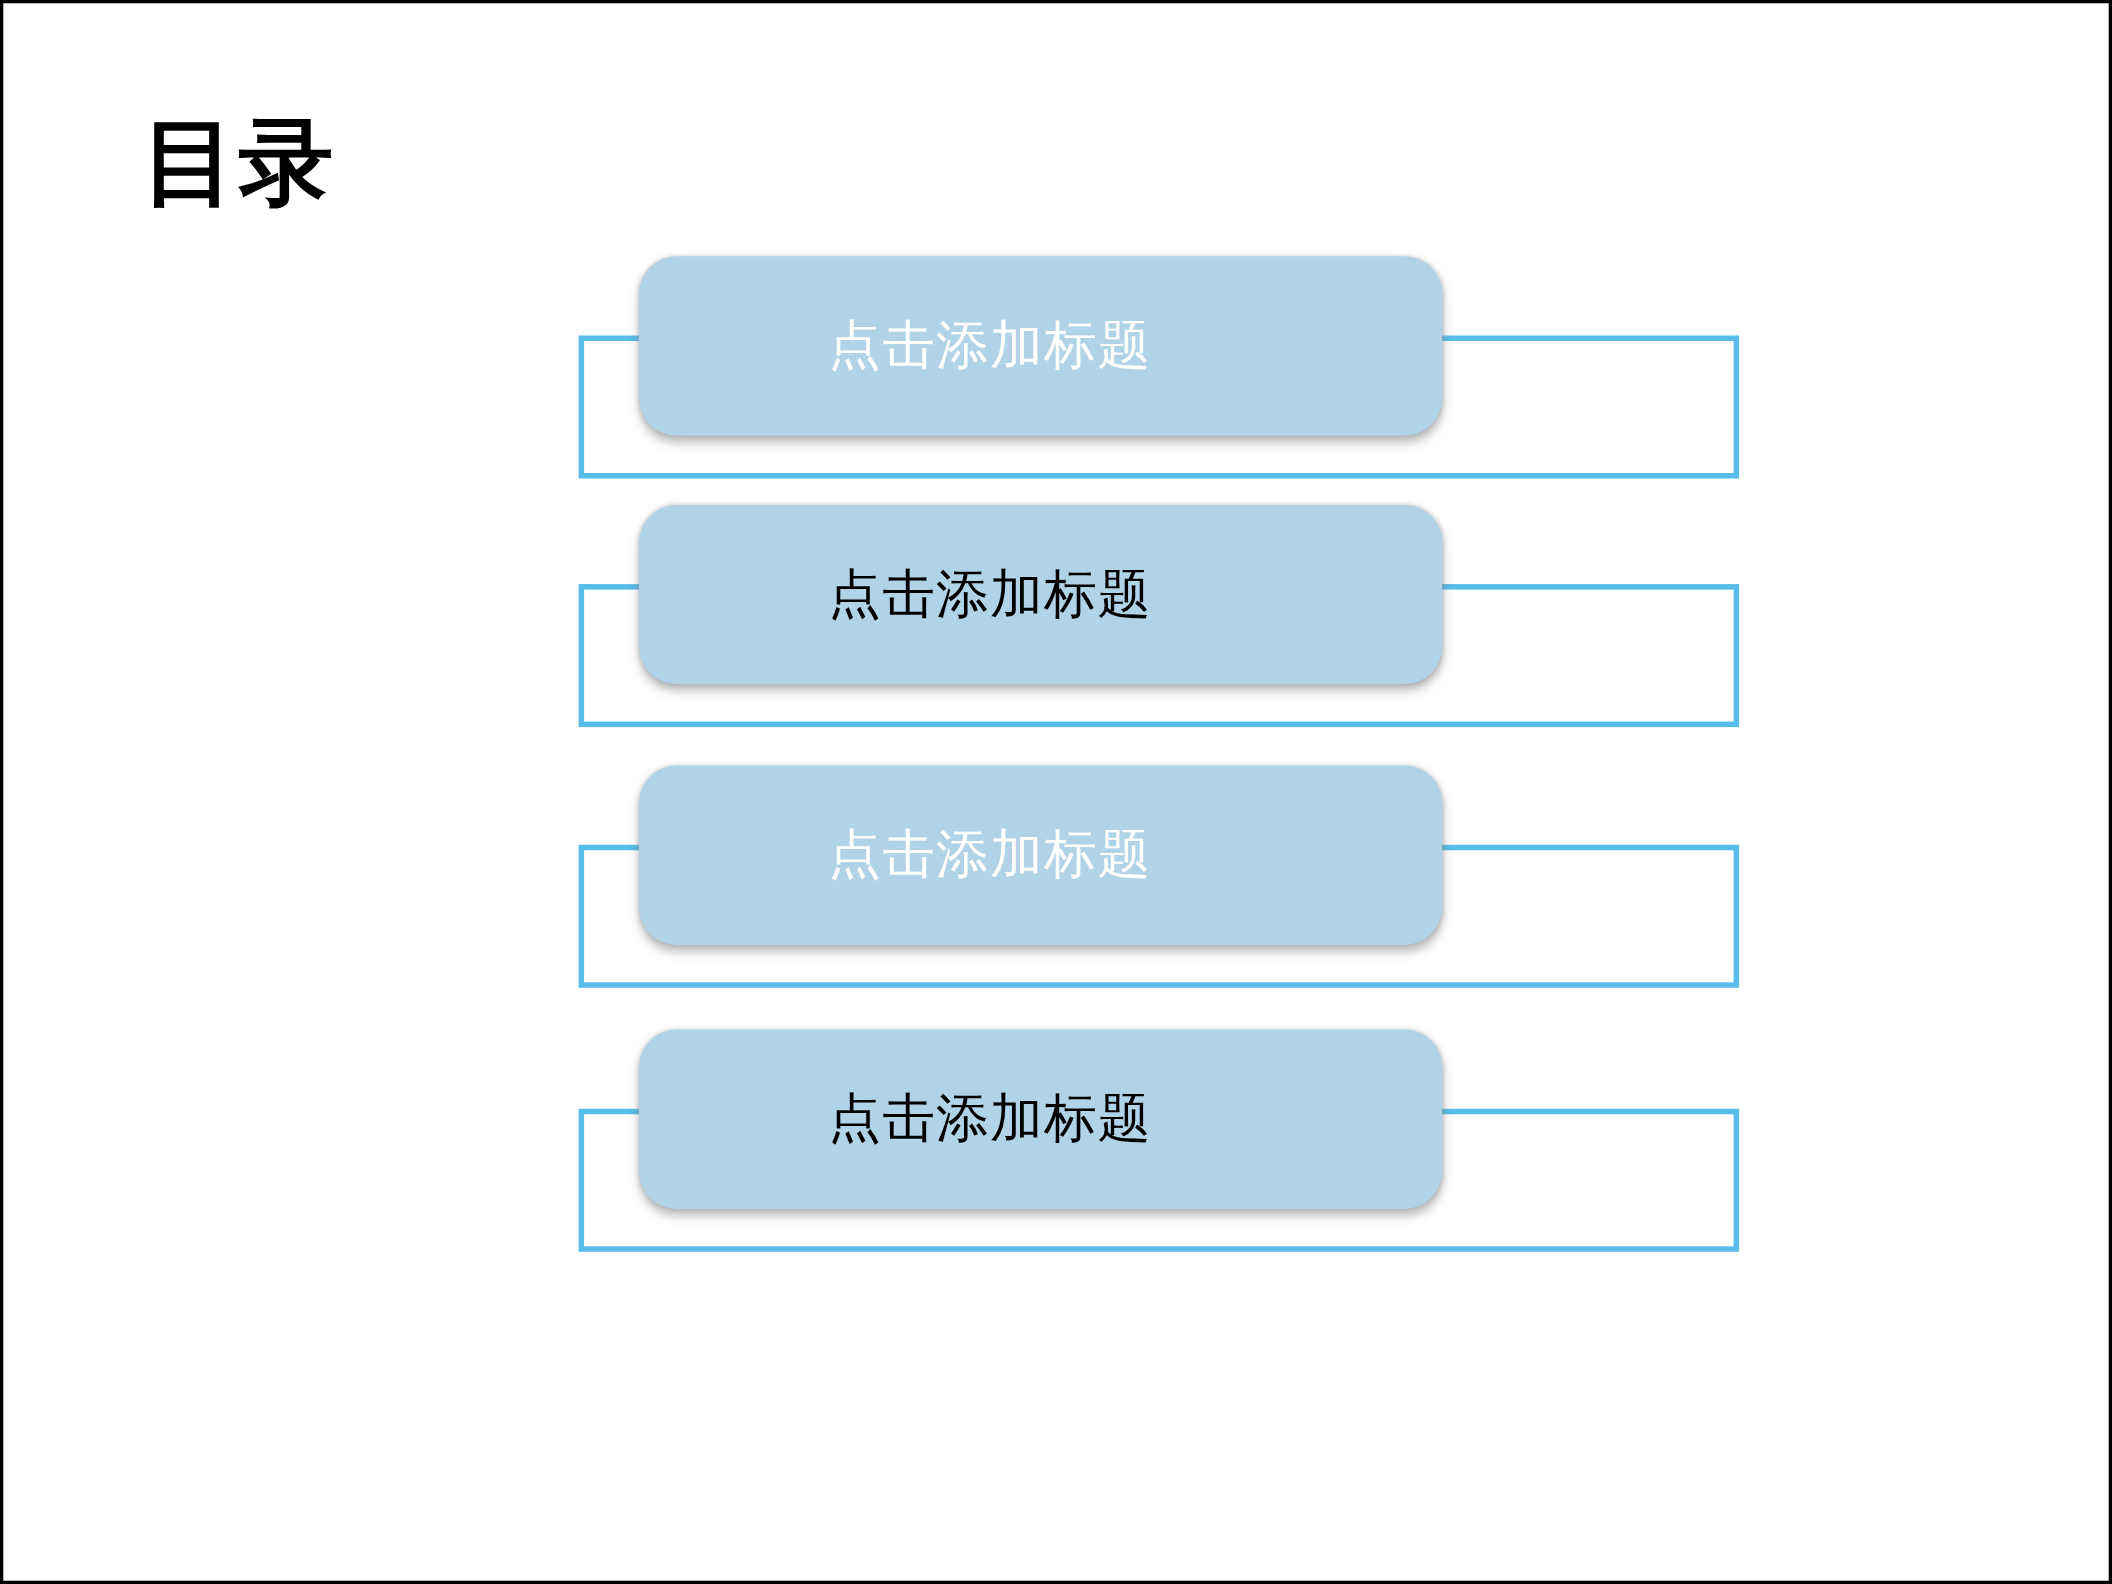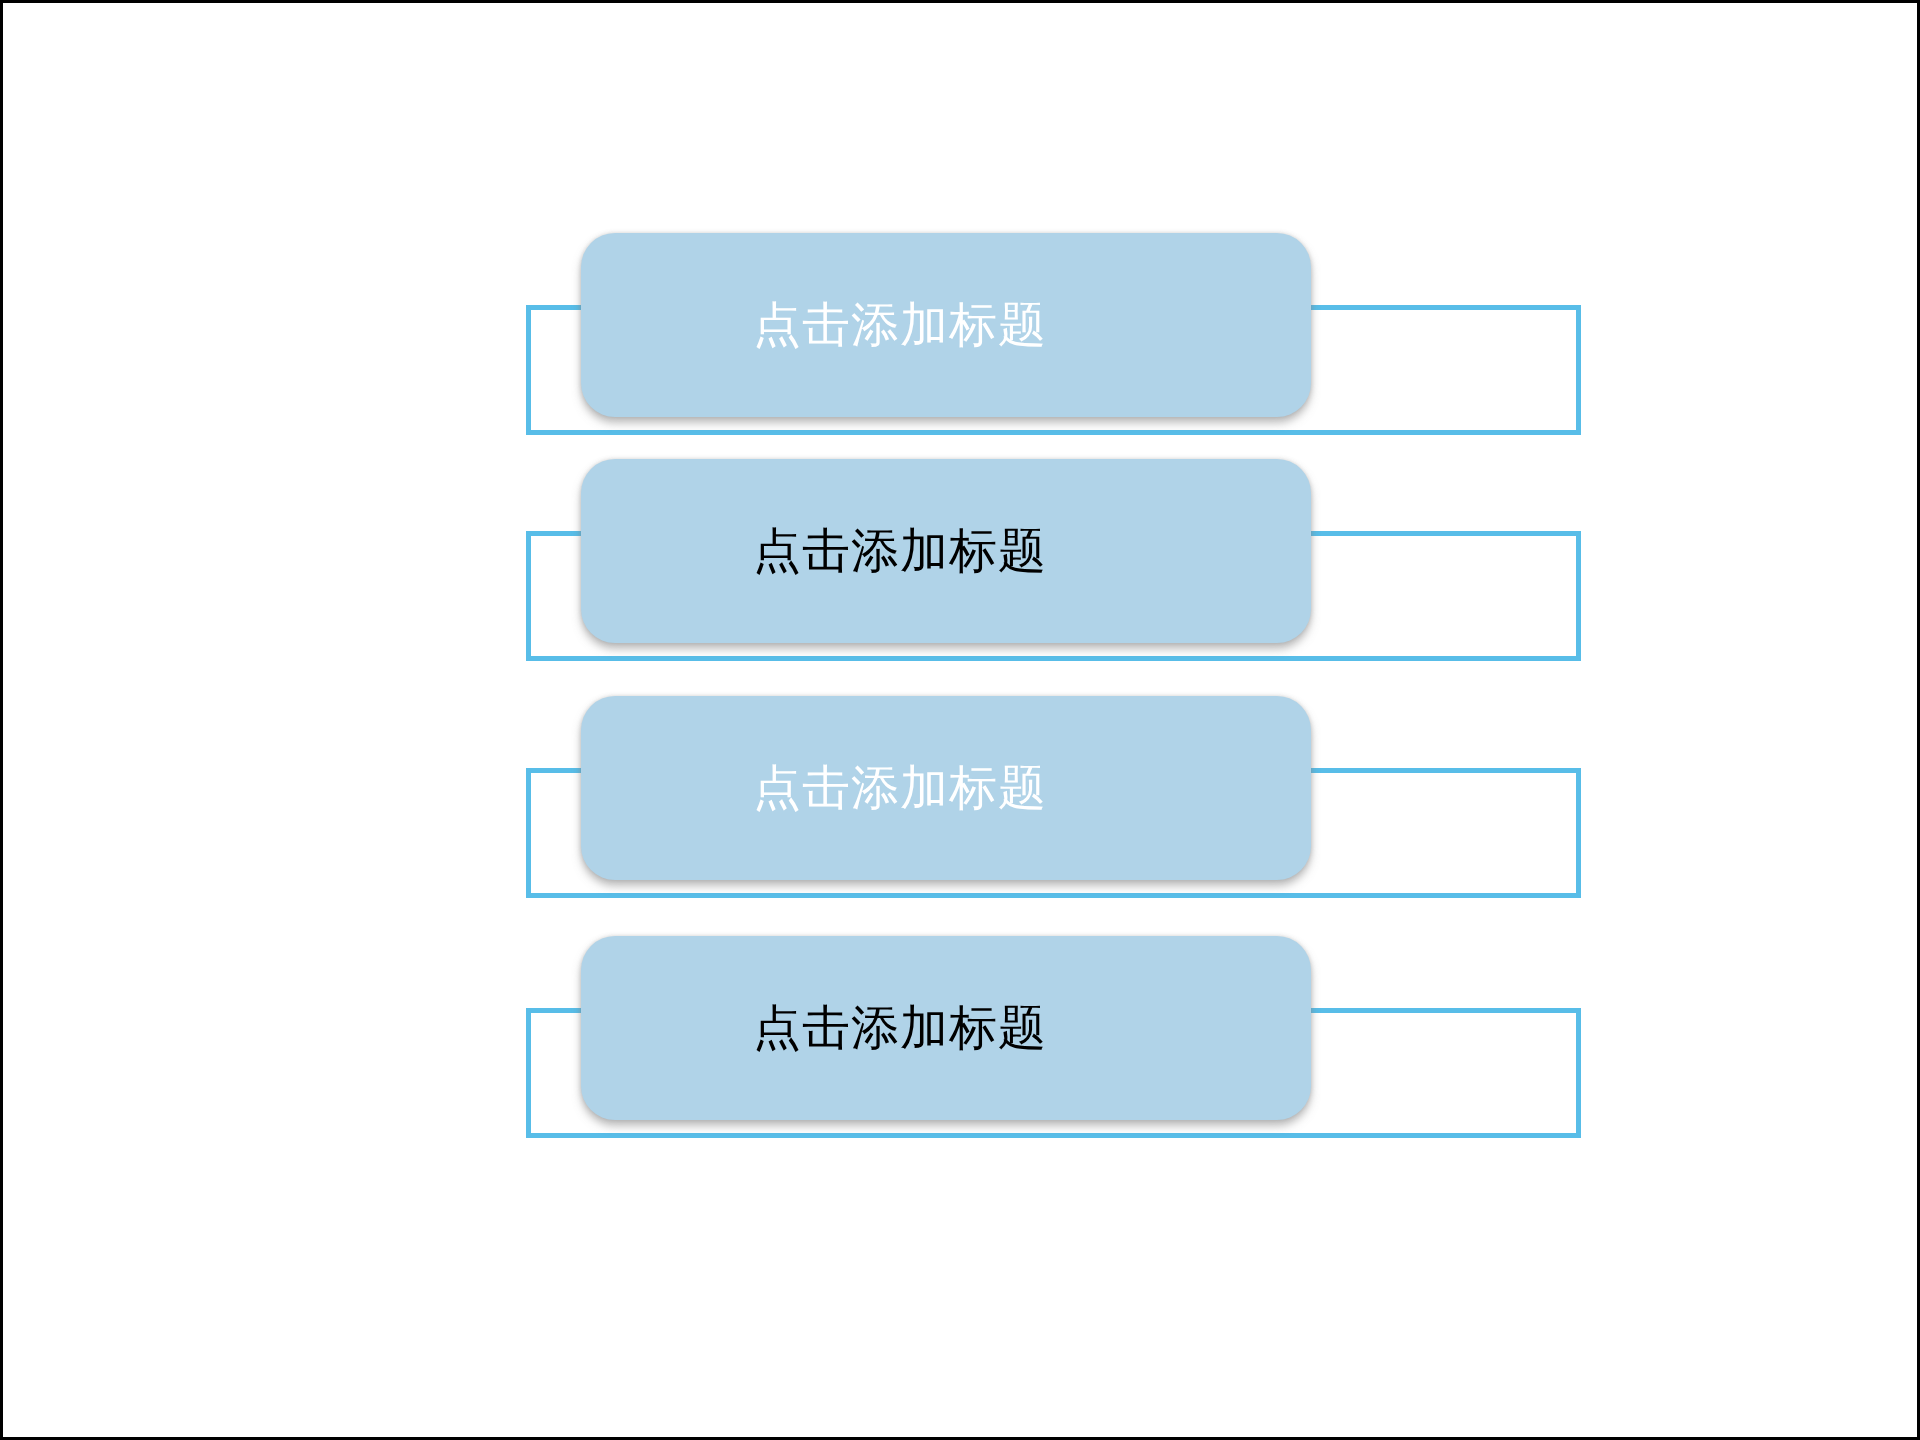--- a/index.html
+++ b/index.html
@@ -51,21 +51,21 @@
     box-sizing: border-box;
     border: 5px solid #58bde8; 
     background: #ffffff;
     z-index: 1;
   }
   .pill {
     position: absolute;
     left: 578px;
     top: 0;
     width: 730px;
-    height: 184px;
+    height: 163px;
     box-sizing: border-box;
     border-radius: 34px;
     background: #b0d3e8; 
     box-shadow: 0 6px 9px rgba(125, 125, 125, 0.50), 0 0 4px rgba(140, 140, 140, 0.35);
     display: flex;
     align-items: center;
     justify-content: center;
     padding-right: 92px;
     z-index: 2;
   }
@@ -73,20 +73,21 @@
     font-size: 48px;
     line-height: 1;
     letter-spacing: 1px;
     white-space: nowrap;
   }
 </style>
 </head>
 <body>
 
 <div class="slide" style="background: rgb(255, 255, 255); border-color: rgb(0, 0, 0);">
+  <h1 class="title" style="color: rgb(0, 0, 0);">目录</h1>
   <div class="toc">
   <div class="row">
     <div class="outline-box" style="border-color: rgb(88, 189, 232);"></div>
     <div class="pill" style="background: rgb(176, 211, 232);">
       <span class="pill-label" style="color: rgb(255, 255, 255);">点击添加标题</span>
     </div>
   </div>
 
   <div class="row">
     <div class="outline-box" style="border-color: rgb(88, 189, 232);"></div>

